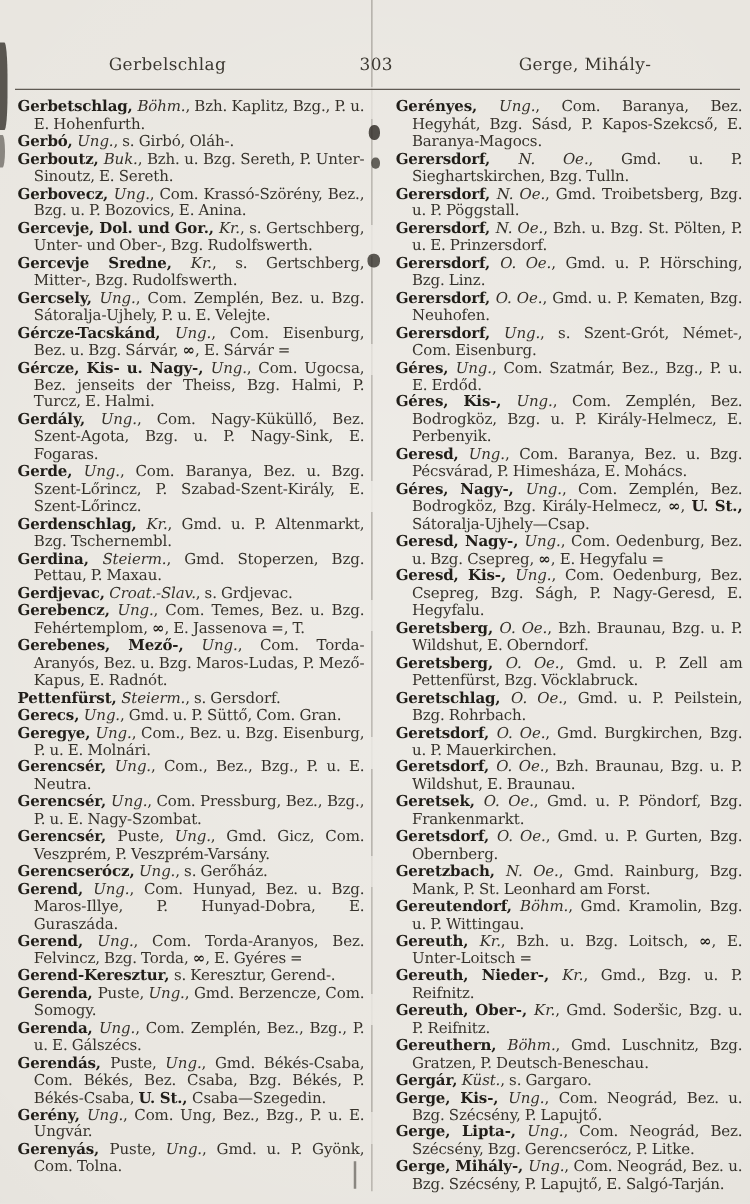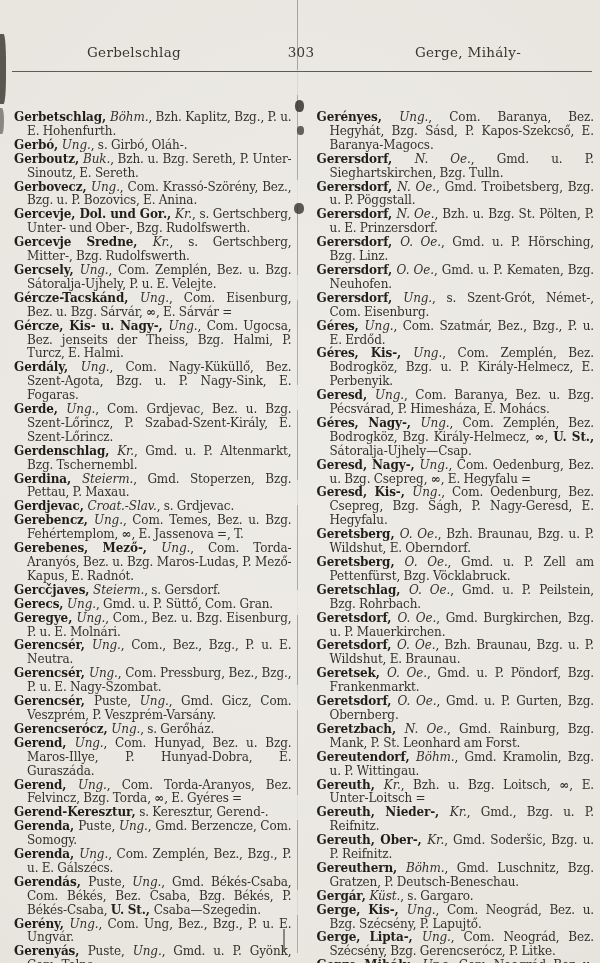--- a/index.html
+++ b/index.html
@@ -24,21 +24,20 @@
   }
   .running-head .hd{ text-align:center; letter-spacing:0.3px;}
   .header-rule{
     position:absolute;top:71px;left:12px;right:8px;height:1.4px;
     background:#46413a;opacity:.85;
   }
   
   .columns{
     position:absolute;top:79px;left:14px;right:6px;bottom:6px;
     display:flex;
-    margin-top:32px;
   }
   .col{
     width:283px;
     font-size:12px;
     line-height:13.9px;
     text-align:justify;
     word-spacing:-0.4px;
     letter-spacing:-0.1px;
   }
   .col-left{margin-right:4px;}
@@ -87,27 +86,27 @@
         <p class="entry"><span class="seg-b">Gerbetschlag, </span><span class="seg-i">Böhm.</span><span class="seg-n">, Bzh. Kaplitz, Bzg., P. u. E. Hohenfurth.</span></p>
         <p class="entry"><span class="seg-b">Gerbó, </span><span class="seg-i">Ung.</span><span class="seg-n">, s. Girbó, Oláh-.</span></p>
         <p class="entry"><span class="seg-b">Gerboutz, </span><span class="seg-i">Buk.</span><span class="seg-n">, Bzh. u. Bzg. Sereth, P. Unter-Sinoutz, E. Sereth.</span></p>
         <p class="entry"><span class="seg-b">Gerbovecz, </span><span class="seg-i">Ung.</span><span class="seg-n">, Com. Krassó-Szörény, Bez., Bzg. u. P. Bozovics, E. Anina.</span></p>
         <p class="entry"><span class="seg-b">Gercevje, Dol. und Gor., </span><span class="seg-i">Kr.</span><span class="seg-n">, s. Gertschberg, Unter- und Ober-, Bzg. Rudolfswerth.</span></p>
         <p class="entry"><span class="seg-b">Gercevje Sredne, </span><span class="seg-i">Kr.</span><span class="seg-n">, s. Gertschberg, Mitter-, Bzg. Rudolfswerth.</span></p>
         <p class="entry"><span class="seg-b">Gercsely, </span><span class="seg-i">Ung.</span><span class="seg-n">, Com. Zemplén, Bez. u. Bzg. Sátoralja-Ujhely, P. u. E. Velejte.</span></p>
         <p class="entry"><span class="seg-b">Gércze-Tacskánd, </span><span class="seg-i">Ung.</span><span class="seg-n">, Com. Eisenburg, Bez. u. Bzg. Sárvár, </span><span class="seg-p">∞</span><span class="seg-n">, E. Sárvár =</span></p>
         <p class="entry"><span class="seg-b">Gércze, Kis- u. Nagy-, </span><span class="seg-i">Ung.</span><span class="seg-n">, Com. Ugocsa, Bez. jenseits der Theiss, Bzg. Halmi, P. Turcz, E. Halmi.</span></p>
         <p class="entry"><span class="seg-b">Gerdály, </span><span class="seg-i">Ung.</span><span class="seg-n">, Com. Nagy-Küküllő, Bez. Szent-Agota, Bzg. u. P. Nagy-Sink, E. Fogaras.</span></p>
-        <p class="entry"><span class="seg-b">Gerde, </span><span class="seg-i">Ung.</span><span class="seg-n">, Com. Grdjevac, Bez. u. Bzg. Szent-Lőrincz, P. Szabad-Szent-Király, E. Szent-Lőrincz.</span></p>
+        <p class="entry"><span class="seg-b">Gerde, </span><span class="seg-i">Ung.</span><span class="seg-n">, Com. Baranya, Bez. u. Bzg. Szent-Lőrincz, P. Szabad-Szent-Király, E. Szent-Lőrincz.</span></p>
         <p class="entry"><span class="seg-b">Gerdenschlag, </span><span class="seg-i">Kr.</span><span class="seg-n">, Gmd. u. P. Altenmarkt, Bzg. Tschernembl.</span></p>
         <p class="entry"><span class="seg-b">Gerdina, </span><span class="seg-i">Steierm.</span><span class="seg-n">, Gmd. Stoperzen, Bzg. Pettau, P. Maxau.</span></p>
         <p class="entry"><span class="seg-b">Gerdjevac, </span><span class="seg-i">Croat.-Slav.</span><span class="seg-n">, s. Grdjevac.</span></p>
         <p class="entry"><span class="seg-b">Gerebencz, </span><span class="seg-i">Ung.</span><span class="seg-n">, Com. Temes, Bez. u. Bzg. Fehértemplom, </span><span class="seg-p">∞</span><span class="seg-n">, E. Jassenova =, T.</span></p>
         <p class="entry"><span class="seg-b">Gerebenes, Mező-, </span><span class="seg-i">Ung.</span><span class="seg-n">, Com. Torda-Aranyós, Bez. u. Bzg. Maros-Ludas, P. Mező-Kapus, E. Radnót.</span></p>
-        <p class="entry"><span class="seg-b">Gercčjaves, </span><span class="seg-i">Steierm.</span><span class="seg-n">, s. Gersdorf.</span></p>
+        <p class="entry"><span class="seg-b">Pettenfürst, </span><span class="seg-i">Steierm.</span><span class="seg-n">, s. Gersdorf.</span></p>
         <p class="entry"><span class="seg-b">Gerecs, </span><span class="seg-i">Ung.</span><span class="seg-n">, Gmd. u. P. Süttő, Com. Gran.</span></p>
         <p class="entry"><span class="seg-b">Geregye, </span><span class="seg-i">Ung.</span><span class="seg-n">, Com., Bez. u. Bzg. Eisenburg, P. u. E. Molnári.</span></p>
         <p class="entry"><span class="seg-b">Gerencsér, </span><span class="seg-i">Ung.</span><span class="seg-n">, Com., Bez., Bzg., P. u. E. Neutra.</span></p>
         <p class="entry"><span class="seg-b">Gerencsér, </span><span class="seg-i">Ung.</span><span class="seg-n">, Com. Pressburg, Bez., Bzg., P. u. E. Nagy-Szombat.</span></p>
         <p class="entry"><span class="seg-b">Gerencsér, </span><span class="seg-n">Puste, </span><span class="seg-i">Ung.</span><span class="seg-n">, Gmd. Gicz, Com. Veszprém, P. Veszprém-Varsány.</span></p>
         <p class="entry"><span class="seg-b">Gerencserócz, </span><span class="seg-i">Ung.</span><span class="seg-n">, s. Gerőház.</span></p>
         <p class="entry"><span class="seg-b">Gerend, </span><span class="seg-i">Ung.</span><span class="seg-n">, Com. Hunyad, Bez. u. Bzg. Maros-Illye, P. Hunyad-Dobra, E. Guraszáda.</span></p>
         <p class="entry"><span class="seg-b">Gerend, </span><span class="seg-i">Ung.</span><span class="seg-n">, Com. Torda-Aranyos, Bez. Felvincz, Bzg. Torda, </span><span class="seg-p">∞</span><span class="seg-n">, E. Gyéres =</span></p>
         <p class="entry"><span class="seg-b">Gerend-Keresztur, </span><span class="seg-n">s. Keresztur, Gerend-.</span></p>
         <p class="entry"><span class="seg-b">Gerenda, </span><span class="seg-n">Puste, </span><span class="seg-i">Ung.</span><span class="seg-n">, Gmd. Berzencze, Com. Somogy.</span></p>

